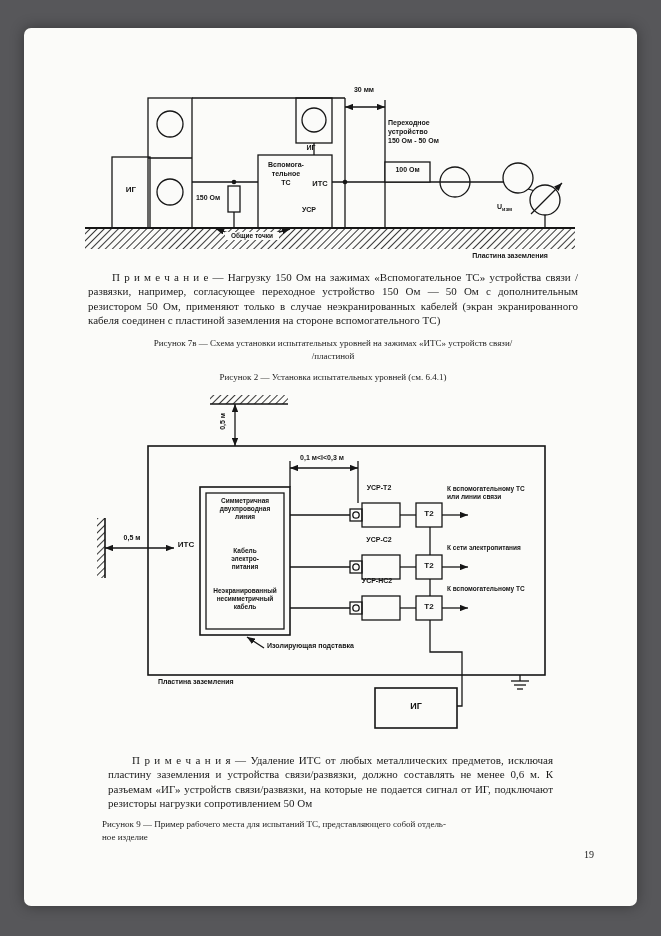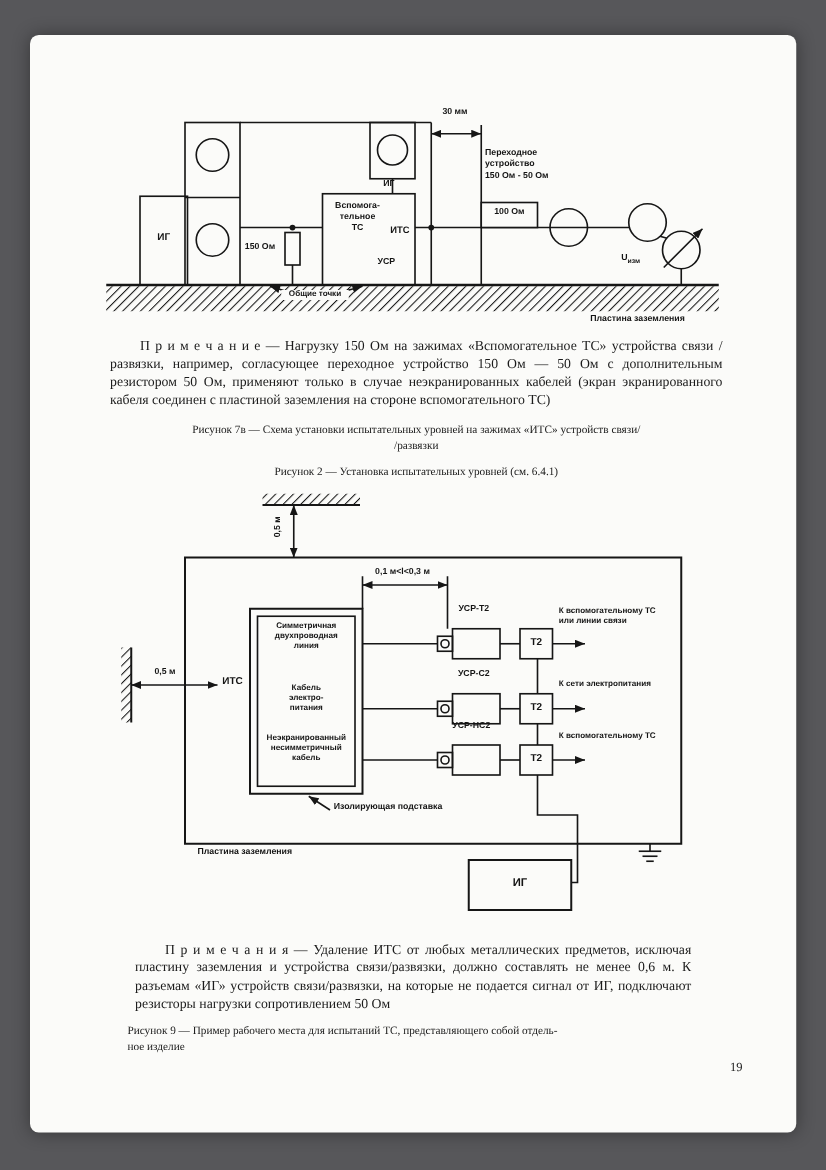--- a/index.html
+++ b/index.html
@@ -127,21 +127,21 @@
 ТС</div>
   <div class="dl c" style="left:306px;top:179px;width:28px;font-size:7.5px">ИТС</div>
   <div class="dl c" style="left:294px;top:206px;width:30px">УСР</div>
   <div class="dl c" style="left:385px;top:166px;width:45px">100 Ом</div>
   <div class="dl" style="left:497px;top:203px"><span>U</span><sub style="font-size:5.5px">изм</sub></div>
   <div class="dl c sm wbg" style="left:225px;top:232px;width:54px">Общие точки</div>
   <div class="dl c" style="left:462px;top:252px;width:96px">Пластина заземления</div>
 
   <div class="doc note" style="left:88px;top:270px;width:490px">П р и м е ч а н и е — Нагрузку 150 Ом на зажимах «Вспомогательное ТС» устройства связи /развязки, например, согласующее переходное устройство 150 Ом — 50 Ом с дополнительным резистором 50 Ом, применяют только в случае неэкранированных кабелей (экран экранированного кабеля соединен с пластиной заземления на стороне вспомогательного ТС)</div>
   <div class="doc cap center pre" style="left:88px;top:337px;width:490px">Рисунок 7в — Схема установки испытательных уровней на зажимах «ИТС» устройств связи/
-/развязки</div>
+/пластиной</div>
   <div class="doc cap center" style="left:88px;top:371px;width:490px">Рисунок 2 — Установка испытательных уровней (см. 6.4.1)</div>
 
   <div class="dl c" style="left:204px;top:417px;width:38px;transform:rotate(-90deg)">0,5 м</div>
   <div class="dl c" style="left:112px;top:534px;width:40px">0,5 м</div>
   <div class="dl c" style="left:278px;top:454px;width:88px">0,1 м&lt;l&lt;0,3 м</div>
   <div class="dl c" style="left:172px;top:540px;width:28px;font-size:8px">ИТС</div>
   <div class="dl c sm" style="left:206px;top:497px;width:78px">Симметричная
 двухпроводная
 линия</div>
   <div class="dl c sm" style="left:206px;top:547px;width:78px">Кабель

